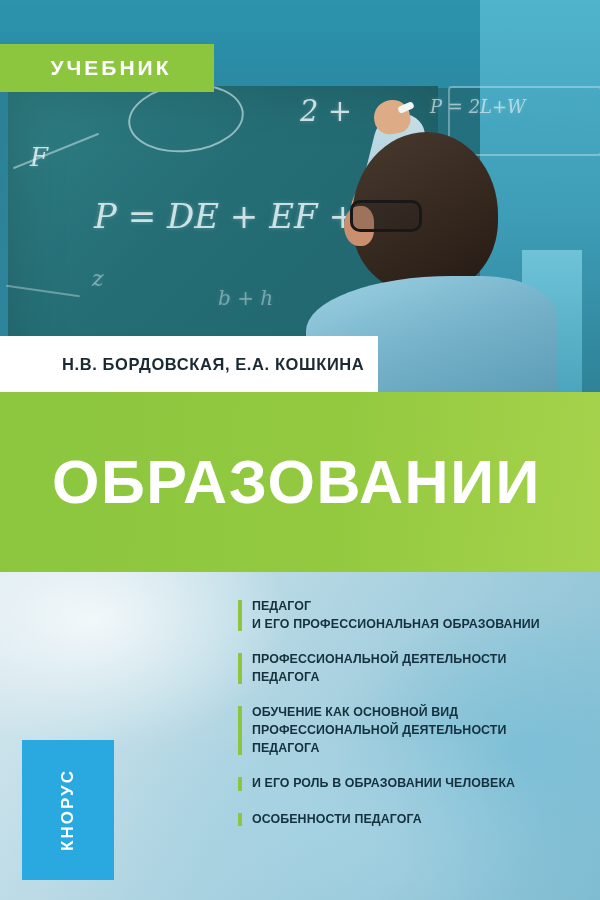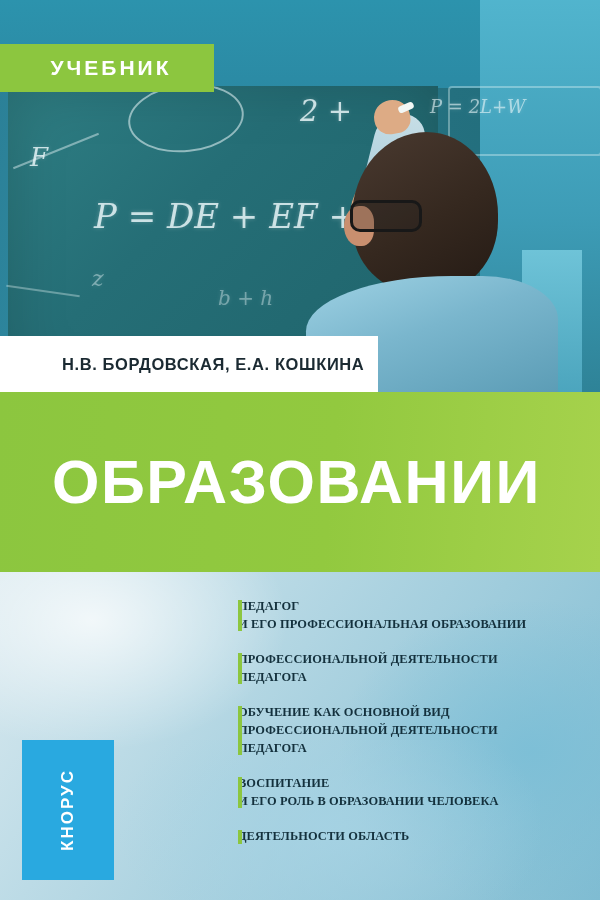--- a/index.html
+++ b/index.html
@@ -283,22 +283,22 @@
 
   
   .toc {
     position: absolute;
     left: 238px;
     top: 598px;
     width: 330px;
   }
   .toc-item {
     position: relative;
+    padding-left: 14px;
     margin-bottom: 18px;
-    font-family: Liberation Serif, serif;
   }
   .toc-item .bar {
     position: absolute;
     left: 0;
     top: 2px;
     bottom: 2px;
     width: 4px;
     background: #8cc63f;
   }
   .toc-item .line {
@@ -393,26 +393,25 @@
       <div class="bar"></div>
       <span class="line">ПРОФЕССИОНАЛЬНОЙ ДЕЯТЕЛЬНОСТИ ПЕДАГОГА</span>
     </div>
     <div class="toc-item">
       <div class="bar"></div>
       <span class="line">ОБУЧЕНИЕ КАК ОСНОВНОЙ ВИД</span>
       <span class="line">ПРОФЕССИОНАЛЬНОЙ ДЕЯТЕЛЬНОСТИ ПЕДАГОГА</span>
     </div>
     <div class="toc-item">
       <div class="bar"></div>
-      <span class="line">ВОСПИТАНИЕ</span>
       <span class="line">И ЕГО РОЛЬ В ОБРАЗОВАНИИ ЧЕЛОВЕКА</span>
     </div>
     <div class="toc-item">
       <div class="bar"></div>
-      <span class="line">ДЕЯТЕЛЬНОСТИ ОБЛАСТЬ</span>
+      <span class="line">ОСОБЕННОСТИ ПЕДАГОГА</span>
     </div>
   </div>
 
   <div class="publisher">
     <span>КНОРУС</span>
   </div>
 
 </div>
 
 </body></html>

